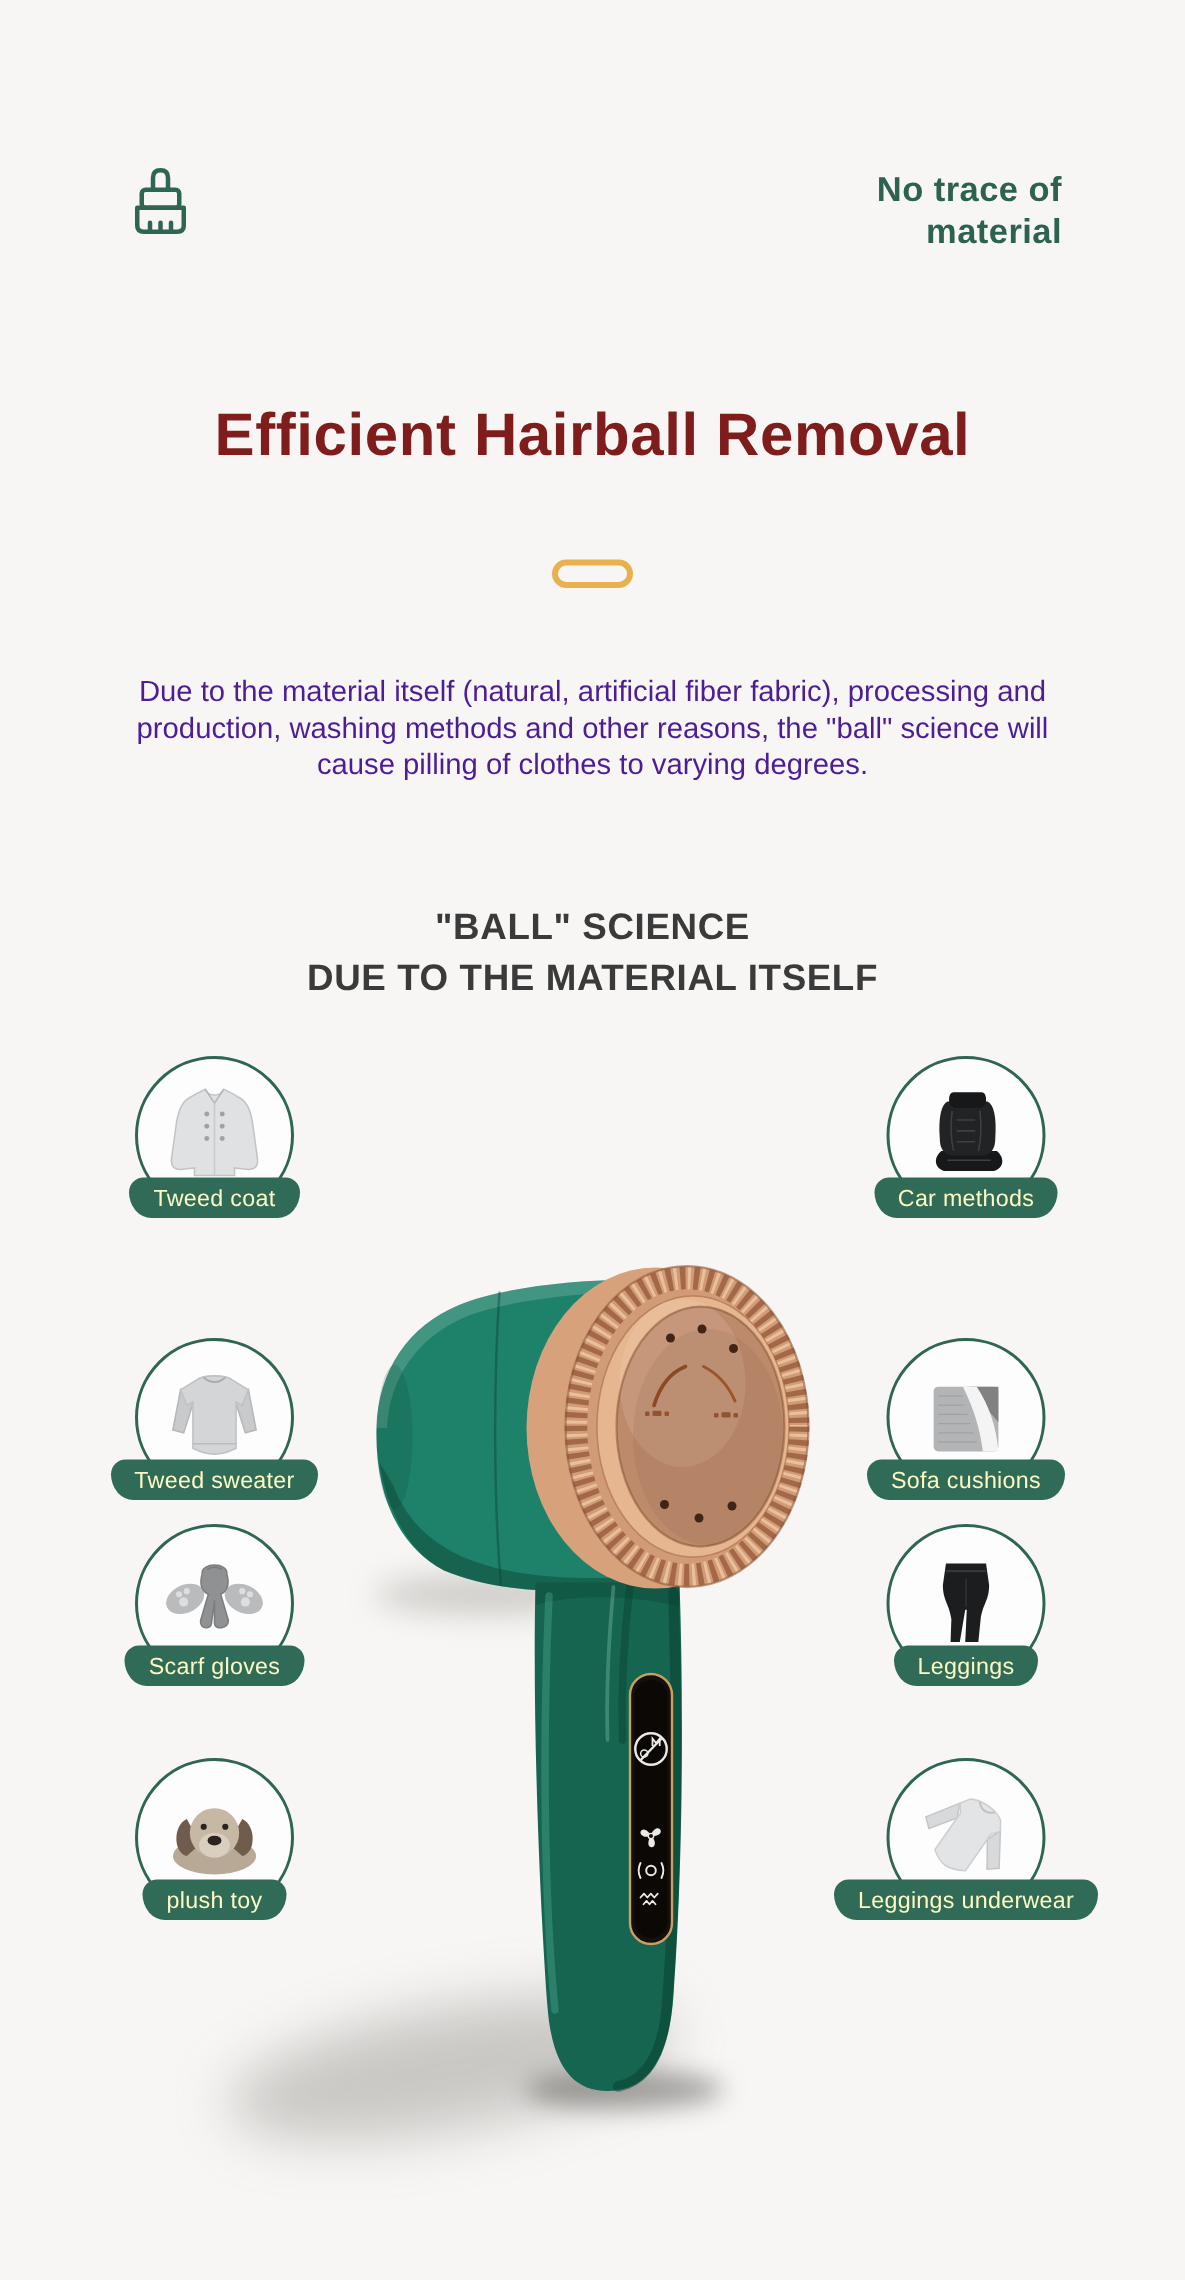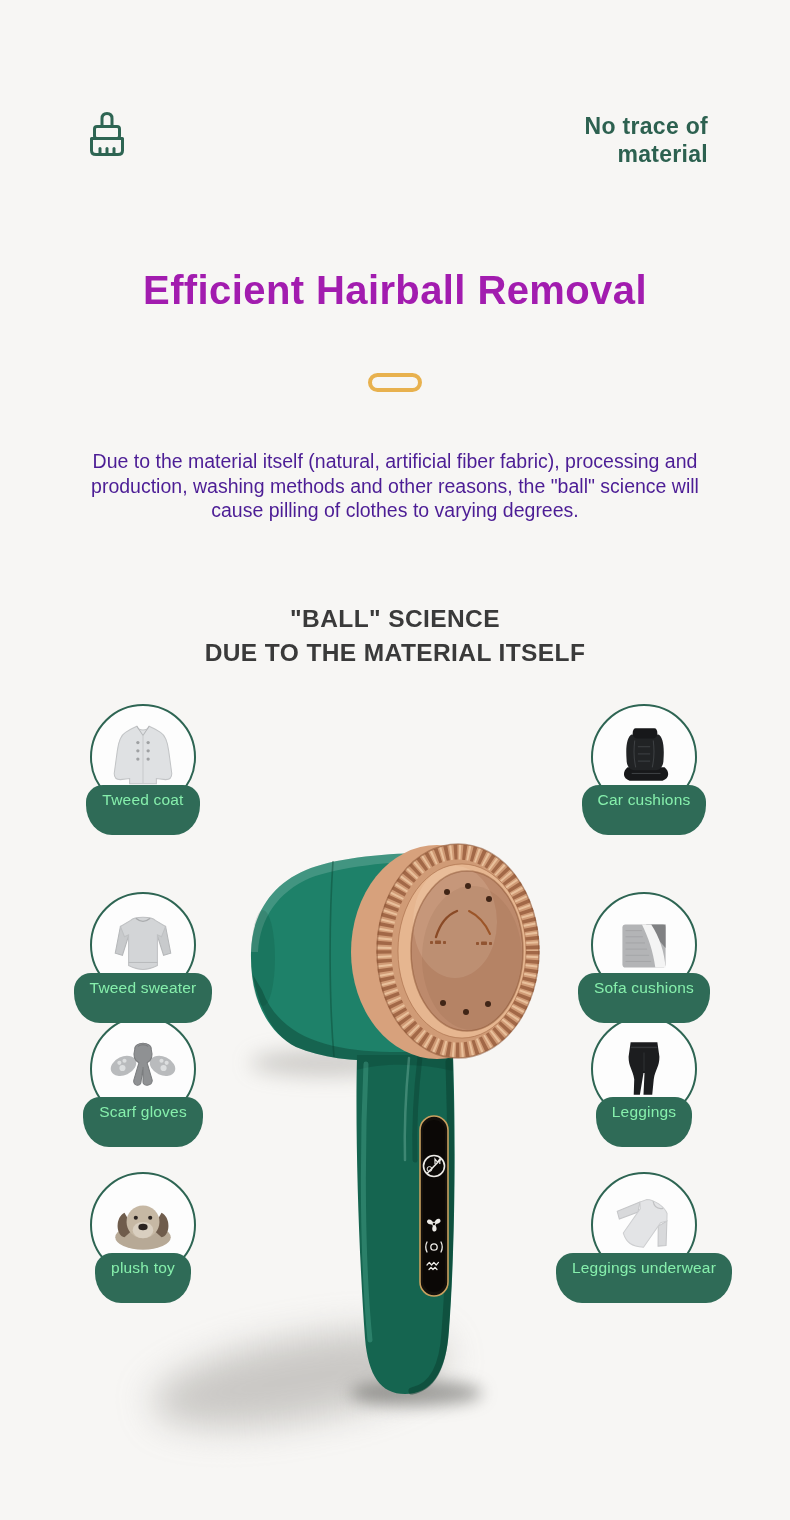--- a/index.html
+++ b/index.html
@@ -13,21 +13,21 @@
   
   .brush{position:absolute;left:84px;top:106px;width:46px;height:56px;}
   .tagline{
     position:absolute;top:112px;right:82px;
     text-align:right;color:#2d6150;
     font-size:23px;font-weight:700;line-height:28px;letter-spacing:.3px;
   }
   
   .title{
     position:absolute;top:268px;left:0;width:100%;
-    text-align:center;font-size:40px;font-weight:700;color:#a21caf;letter-spacing:.4px;
+    text-align:center;font-size:40px;font-weight:700;color:#7f1d1d;letter-spacing:.4px;
   }
   .divider{
     position:absolute;top:373px;left:50%;margin-left:-27px;
     width:54px;height:19px;box-sizing:border-box;
     border:4px solid #e8b14e;border-radius:10px;background:transparent;
   }
   .description{
     position:absolute;top:449px;left:50%;transform:translateX(-50%);
     width:624px;text-align:center;
     font-size:19.5px;line-height:1.26;color:#4c1d95;
@@ -45,23 +45,23 @@
   .col-left{left:75px}
   .col-right{left:576px}
   .row-0{top:704px}.row-1{top:892px}.row-2{top:1016px}.row-3{top:1172px}
   .item-circle{
     width:106px;height:106px;border-radius:50%;
     background:#fdfdfd;border:2px solid #2e6553;box-sizing:border-box;
     display:flex;align-items:center;justify-content:center;
   }
   .item-label{
     position:relative;z-index:2;margin-top:-25px;
-    background:#2f6b57;color:#86efac;
+    background:#2f6b57;color:#fef9c3;
     font-size:15.5px;letter-spacing:.2px;white-space:nowrap;
-    padding:6px 16px 26px;
+    padding:6px 16px 3px;
     border-radius:17px 17px 26px 26px / 17px 17px 30px 30px;
     text-align:center;
   }
   
   .shadow{position:absolute;border-radius:50%;}
   .shadow-main{left:150px;top:1338px;width:300px;height:82px;background:rgba(128,126,120,.38);filter:blur(18px);transform:rotate(-10deg);}
   .shadow-handle{left:350px;top:1380px;width:132px;height:26px;background:rgba(82,82,78,.5);filter:blur(8px);}
   .shadow-body{left:250px;top:1050px;width:150px;height:26px;background:rgba(120,118,112,.32);filter:blur(10px);}
   .device{position:absolute;left:240px;top:830px;width:330px;height:630px;}
 </style>
@@ -172,21 +172,21 @@
         <g stroke="#3e4144" stroke-width="1" fill="none">
           <path d="M27,20 C26,28 26,38 28,46"></path>
           <path d="M45,20 C46,28 46,38 44,46"></path>
           <line x1="30" y1="26" x2="42" y2="26"></line>
           <line x1="30" y1="33" x2="42" y2="33"></line>
           <line x1="30" y1="40" x2="42" y2="40"></line>
           <line x1="24" y1="52" x2="52" y2="52"></line>
         </g>
       </svg>
     </div>
-    <div class="item-label">Car cushions</div>
+    <div class="item-label">Car methods</div>
   </div>
 
   <div class="item col-right row-1">
     <div class="item-circle">
       <svg width="74" height="74" viewBox="0 0 72 72">
         <rect x="15" y="16" width="42" height="42" rx="3" fill="#b3b4b6"></rect>
         <path d="M38,16 L57,16 L57,39 C50,31 44,23 38,16 Z" fill="#808183"></path>
         <path d="M34,16 L43,16 C51,28 56,43 57,58 L47,58 C45,42 40,28 34,16 Z" fill="#f4f4f4"></path>
         <g stroke="#9c9da0" stroke-width="0.8" opacity="0.8">
           <line x1="18" y1="22" x2="34" y2="22"></line>

